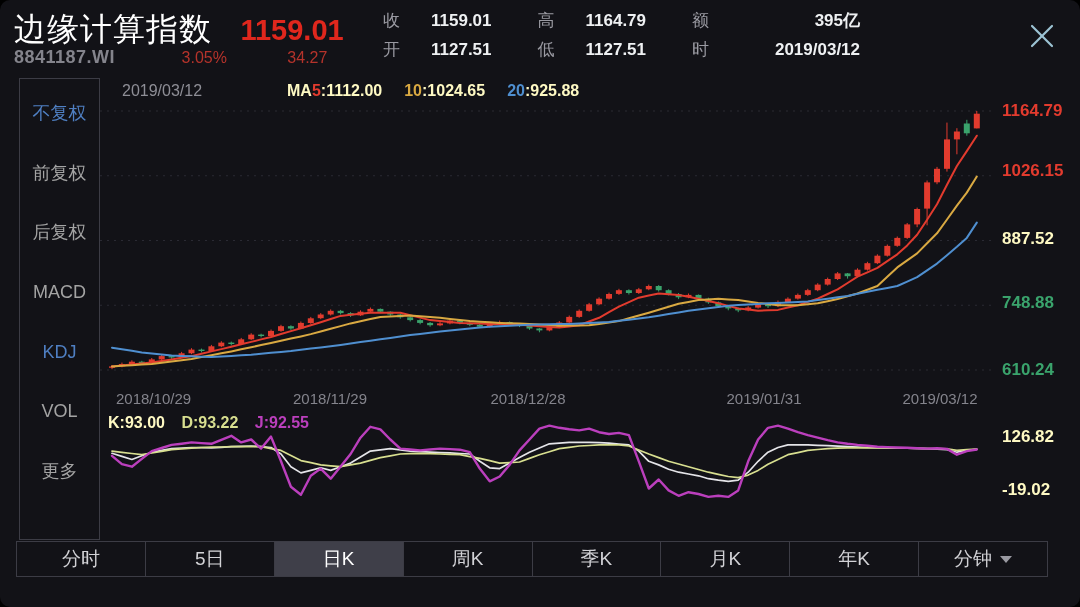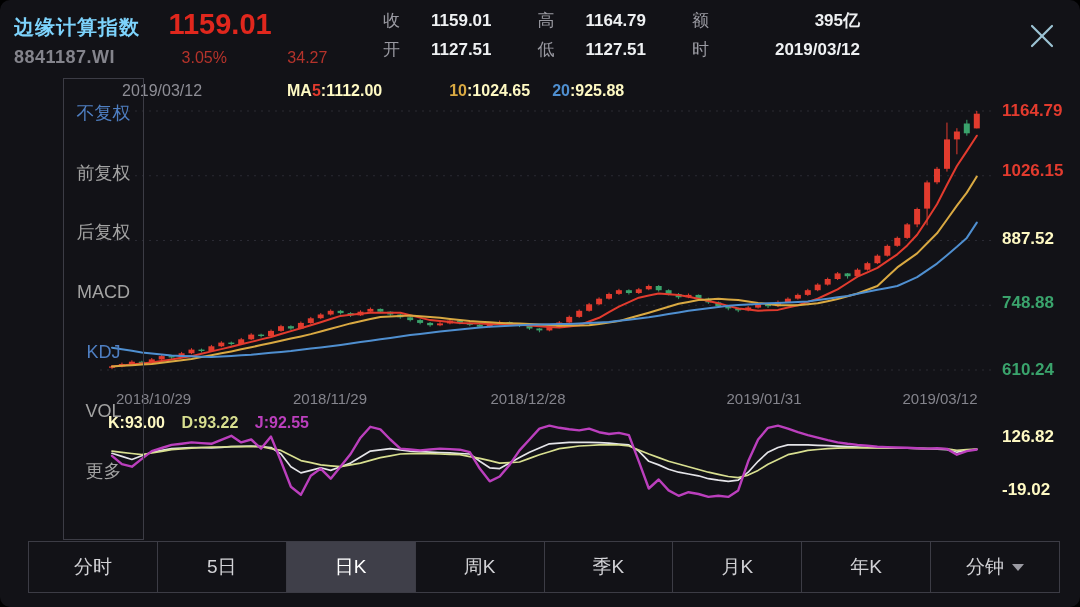--- a/index.html
+++ b/index.html
@@ -9,58 +9,58 @@
     --border:#3c3c45; --grid:#2a2a33; --close:#9cc3d4; --tab-active-bg:#3f3f49;
   }
   *{margin:0;padding:0;box-sizing:border-box;}
   html,body{background:#000;}
   body{font-family:"Liberation Sans","DejaVu Sans",sans-serif;}
   .screen{position:relative;width:1080px;height:607px;background:var(--bg);overflow:hidden;border-radius:10px;}
 
   
   .header{position:absolute;left:0;top:0;width:1080px;height:76px;z-index:5;}
   .h-title-row{position:absolute;left:14px;top:8px;white-space:nowrap;}
-  .idx-title{font-size:20px;font-weight:bold;color:#7dd3fc;letter-spacing:1px;}
+  .idx-title{font-size:32px;font-weight:normal;color:#ffffff;letter-spacing:1px;}
   .idx-price{font-size:29px;font-weight:bold;color:var(--red-bright);margin-left:24px;}
   .h-sub-row{position:absolute;left:14px;top:47px;white-space:nowrap;}
   .idx-code{font-size:18px;font-weight:bold;color:#84848c;letter-spacing:0.5px;}
   .idx-pct{font-size:16px;color:var(--red-dim);margin-left:62px;}
   .idx-chg{font-size:16px;color:var(--red-dim);margin-left:56px;}
   .stats{position:absolute;left:383px;top:10px;display:flex;}
   .stats-col{display:flex;flex-direction:column;gap:7px;margin-right:46px;}
   .stats-col:last-child{margin-right:0;width:168px;}
   .stat{display:flex;font-size:17px;line-height:22px;white-space:nowrap;}
   .s-label{color:#9a9aa2;width:48px;}
   .s-value{color:#eef0f2;font-weight:bold;}
   .stats-col.right .s-value{flex:1;text-align:right;}
   .close-btn{position:absolute;left:1018px;top:14px;width:48px;height:44px;display:flex;align-items:center;justify-content:center;cursor:pointer;}
 
   
   .sidebar{position:absolute;left:19px;top:78px;width:81px;height:462px;border:1px solid var(--border);
-           display:flex;flex-direction:column;justify-content:space-between;padding:22px 0 56px 0;z-index:4;margin-left:44px;}
+           display:flex;flex-direction:column;justify-content:space-between;padding:22px 0 56px 0;z-index:4;}
   .side-item{text-align:center;font-size:18px;color:#a3a3a3;cursor:pointer;line-height:24px;}
   .side-item.active{color:var(--accent);}
 
   
   #chart-svg{position:absolute;left:0;top:0;z-index:1;}
   .chart-topbar{position:absolute;top:82px;left:0;width:1080px;height:20px;z-index:2;}
   .cursor-date{position:absolute;left:122px;font-size:16px;color:#8e8e96;}
   .ma-legend{position:absolute;left:287px;font-size:16px;font-weight:bold;white-space:nowrap;}
   .ma-legend .gap{display:inline-block;width:22px;}
-  .c-white{color:#fef9c3;} .c-red{color:var(--red);} .c-yellow{color:var(--yellow);margin-left:45px;}
+  .c-white{color:#fef9c3;} .c-red{color:var(--red);} .c-yellow{color:var(--yellow);}
   .c-blue{color:var(--blue);} .c-green{color:var(--green);} .c-magenta{color:var(--magenta);}
   .c-pale-yellow{color:var(--pale-yellow);}
   .ylab{position:absolute;left:1002px;width:78px;font-size:17px;font-weight:bold;line-height:20px;z-index:2;}
   .xlab{position:absolute;top:390px;font-size:15px;color:#84848c;z-index:2;white-space:nowrap;}
   .xlab.center{transform:translateX(-50%);}
   .kdj-legend{position:absolute;left:108px;top:414px;font-size:16px;font-weight:bold;z-index:2;white-space:nowrap;}
   .kdj-legend span{margin-right:12px;}
 
   
-  .tabbar{position:absolute;left:28px;top:541px;width:1032px;height:52px;display:flex;
+  .tabbar{position:absolute;left:16px;top:541px;width:1032px;height:36px;display:flex;
           border:1px solid var(--border);z-index:5;background:transparent;}
   .tab{flex:1;display:flex;align-items:center;justify-content:center;font-size:19px;color:#d2d2d6;
        border-left:1px solid var(--border);cursor:pointer;white-space:nowrap;}
   .tab:first-child{border-left:none;}
   .tab.active{background:var(--tab-active-bg);color:#ffffff;}
   .caret{display:inline-block;width:0;height:0;margin-left:8px;border-left:6px solid transparent;
          border-right:6px solid transparent;border-top:7px solid #9a9aa2;}
 </style>
 </head>
 <body>

